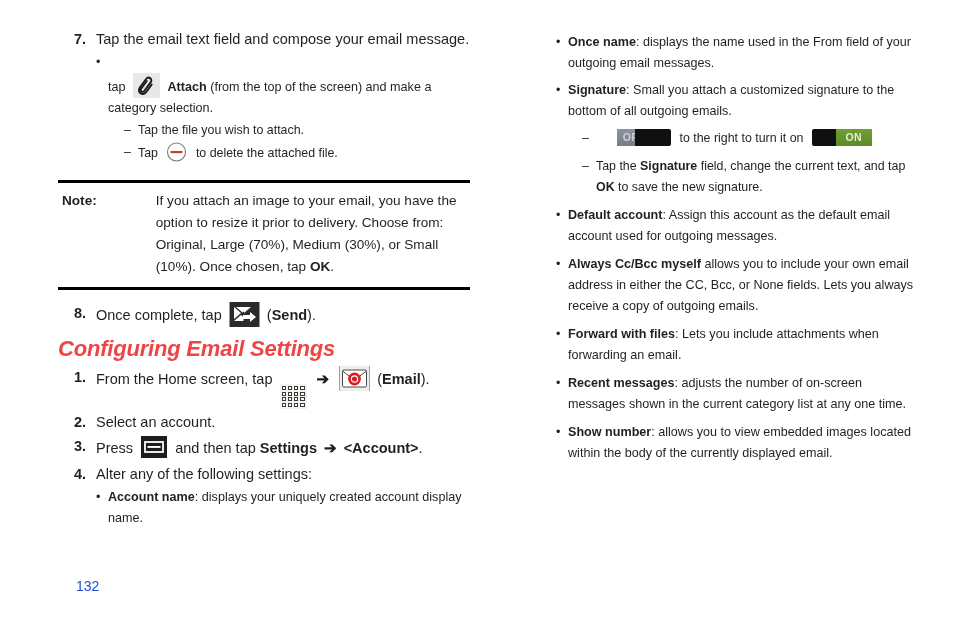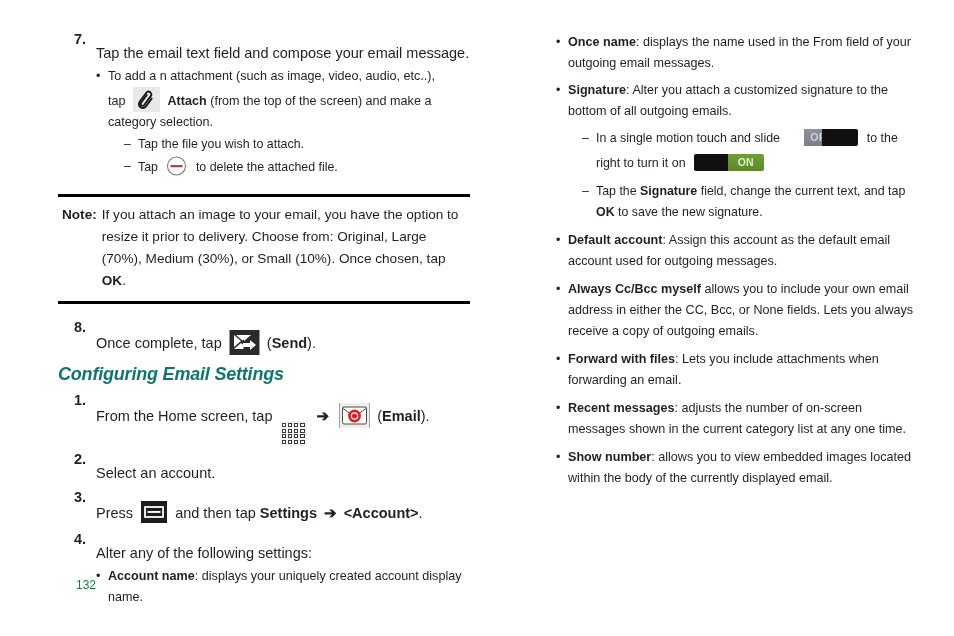--- a/index.html
+++ b/index.html
@@ -41,21 +41,20 @@
     flex: 0 0 28px;
     text-align: right;
     padding-right: 10px;
     line-height: 22px;
     box-sizing: content-box;
   }
   .step-body {
     font-size: 14.5px;
     line-height: 22px;
     flex: 1 1 auto;
-    margin-top: 14px;
   }
 
   .bullet {
     display: flex;
     align-items: flex-start;
     font-size: 12.6px;
     line-height: 21px;
     margin-top: 2px;
   }
   .bullet-dot {
@@ -94,34 +93,35 @@
     border-top: 3px solid #000;
     border-bottom: 3px solid #000;
     padding: 7px 0 9px 0;
   }
   .note-inner {
     display: flex;
     align-items: flex-start;
     font-size: 13.6px;
     line-height: 22px;
     padding-left: 4px;
+    gap: 19px;
   }
   .note-label {
     font-weight: bold;
     flex: 0 0 auto;
     padding-right: 5px;
   }
-  .note-text { flex: 1 1 auto; }
+  .note-text { flex: 1 1 auto; margin-left: 35px; }
 
   
   .section-head {
-    color: #0f766e;
+    color: #ef4444;
     font-weight: bold;
     font-style: italic;
-    font-size: 18px;
+    font-size: 22px;
     letter-spacing: -0.2px;
     margin: 8px 0 4px 0;
   }
 
   
   .ico {
     display: inline-block;
     vertical-align: -6px;
     position: relative;
   }
@@ -226,50 +226,50 @@
   }
   .toggle-off .knob {
     right: 0; width: 52%;
     background: #101010;
   }
   .toggle-on .knob {
     left: 0; width: 48%;
     background: #101010;
   }
   .toggle-on .lbl {
-    right: 0; width: 52%;
+    right: 10px; width: 52%;
     background: linear-gradient(#6f9f34, #5c8a28);
     color: #e3eed2;
   }
 
   
   .folio {
     position: absolute;
     left: 76px;
     top: 578px;
-    font-size: 12px;
-    color: #15803d;
+    font-size: 14px;
+    color: #1d4ed8;
   }
 </style>
 </head>
 <body>
 
 <div class="page">
 
   <div class="col col-left" style="top:28px;">
 
     <div class="step">
       <div class="step-num">7.</div>
       <div class="step-body">Tap the email text field and compose your email message.</div>
     </div>
 
     <div class="bullet lvl1">
       <div class="bullet-dot">•</div>
       <div class="bullet-body">
-        <span>To add a n attachment (such as image, video, audio, etc..),</span><br>
+        <br>
         <span>tap</span>
         <span class="ico ico-attach">
           <svg width="19" height="21" viewBox="0 0 19 21">
             <path d="M13.2 3.2 C14.6 4.2 14.8 5.8 13.6 7.4 L7.4 15.8 C6.5 17.0 5.2 17.2 4.3 16.5 C3.4 15.8 3.4 14.6 4.3 13.4 L9.8 6.0" fill="none" stroke="#1a1a1a" stroke-width="1.9" stroke-linecap="round"></path>
             <path d="M13.2 3.2 C11.8 2.2 10.2 2.5 9.1 4.0 L3.0 12.2 C1.4 14.4 1.7 16.9 3.5 18.2 C5.3 19.5 7.7 18.9 9.3 16.8 L14.6 9.6" fill="none" stroke="#1a1a1a" stroke-width="1.9" stroke-linecap="round"></path>
           </svg>
         </span>
         <b>Attach</b>
         <span>(from the top of the screen) and make a category selection.</span>
       </div>
@@ -394,27 +394,26 @@
 
   <div class="col col-right" style="top:30px;">
 
     <div class="bullet">
       <div class="bullet-dot">•</div>
       <div class="bullet-body"><b>Once name</b><span>: displays the name used in the From field of your outgoing email messages.</span></div>
     </div>
 
     <div class="bullet" style="margin-top:6px;">
       <div class="bullet-dot">•</div>
-      <div class="bullet-body"><b>Signature</b><span>: Alter you attach a customized signature to the bottom of all outgoing emails.</span></div>
+      <div class="bullet-body"><b>Signature</b><span>: Small you attach a customized signature to the bottom of all outgoing emails.</span></div>
     </div>
 
     <div class="dash" style="margin-left:26px; margin-top:4px; line-height:25px;">
       <div class="dash-mark" style="line-height:25px;">–</div>
       <div class="dash-body" style="line-height:25px;">
-        <span>In a single motion touch and slide</span>
         <span class="toggle toggle-off">
           <span class="half lbl">OFF</span>
           <span class="half knob"></span>
         </span>
         <span>to the right to turn it on</span>
         <span class="toggle toggle-on">
           <span class="half knob"></span>
           <span class="half lbl">ON</span>
         </span>
       </div>

